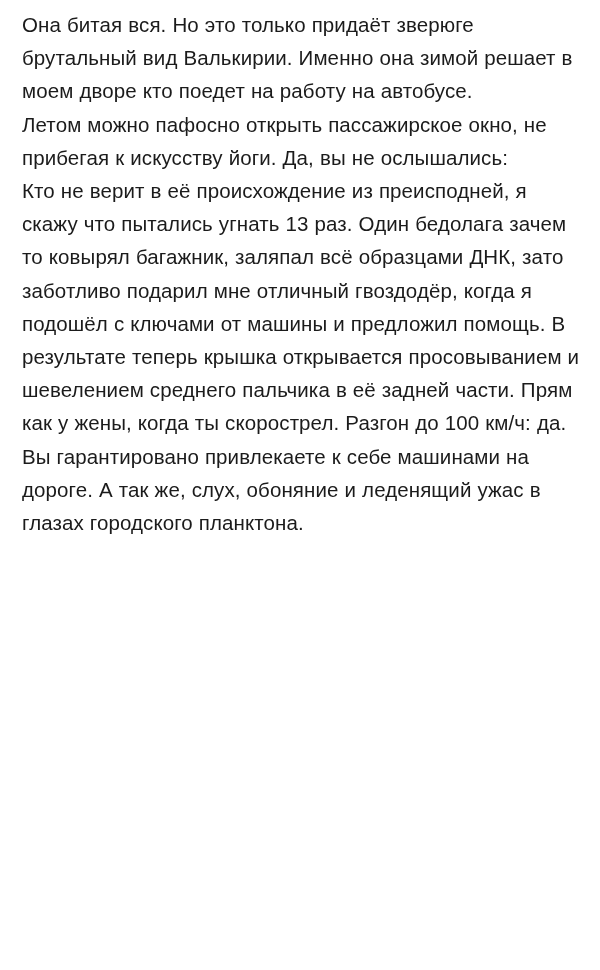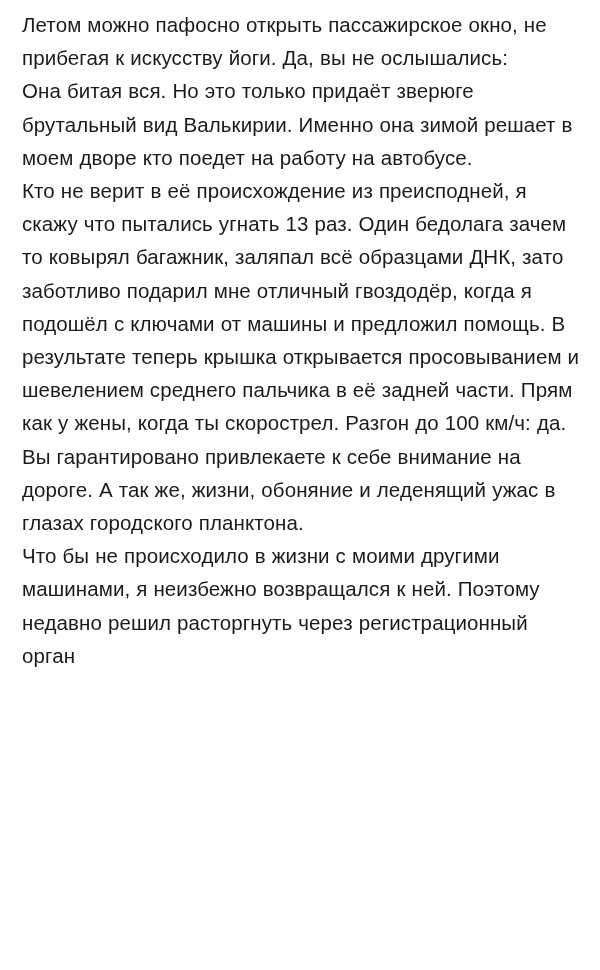--- a/index.html
+++ b/index.html
@@ -31,18 +31,17 @@
     word-spacing: 0.2px;
   }
   .para + .para {
     margin-top: 0px;
   }
 </style>
 </head>
 <body>
 
 <div class="page">
+  <p class="para">Она битая вся. Но это только придаёт зверюге брутальный вид Валькирии. Именно она зимой решает в моем дворе кто поедет на работу на автобусе.</p>
   <p class="para">Летом можно пафосно открыть пассажирское окно, не прибегая к искусству йоги. Да, вы не ослышались:</p>
-  <p class="para">Она битая вся. Но это только придаёт зверюге брутальный вид Валькирии. Именно она зимой решает в моем дворе кто поедет на работу на автобусе.</p>
   <p class="para">Кто не верит в её происхождение из преисподней, я скажу что пытались угнать 13 раз. Один бедолага зачем то ковырял багажник, заляпал всё образцами ДНК, зато заботливо подарил мне отличный гвоздодёр, когда я подошёл с ключами от машины и предложил помощь. В результате теперь крышка открывается просовыванием и шевелением среднего пальчика в её задней части. Прям как у жены, когда ты скорострел. Разгон до 100 км/ч: да.</p>
-  <p class="para">Вы гарантировано привлекаете к себе внимание на дороге. А так же, жизни, обоняние и леденящий ужас в глазах городского планктона.</p>
-  <p class="para">Что бы не происходило в жизни с моими другими машинами, я неизбежно возвращался к ней. Поэтому недавно решил расторгнуть через регистрационный орган</p>
+  <p class="para">Вы гарантировано привлекаете к себе машинами на дороге. А так же, слух, обоняние и леденящий ужас в глазах городского планктона.</p>
 </div>
 
 </body></html>

